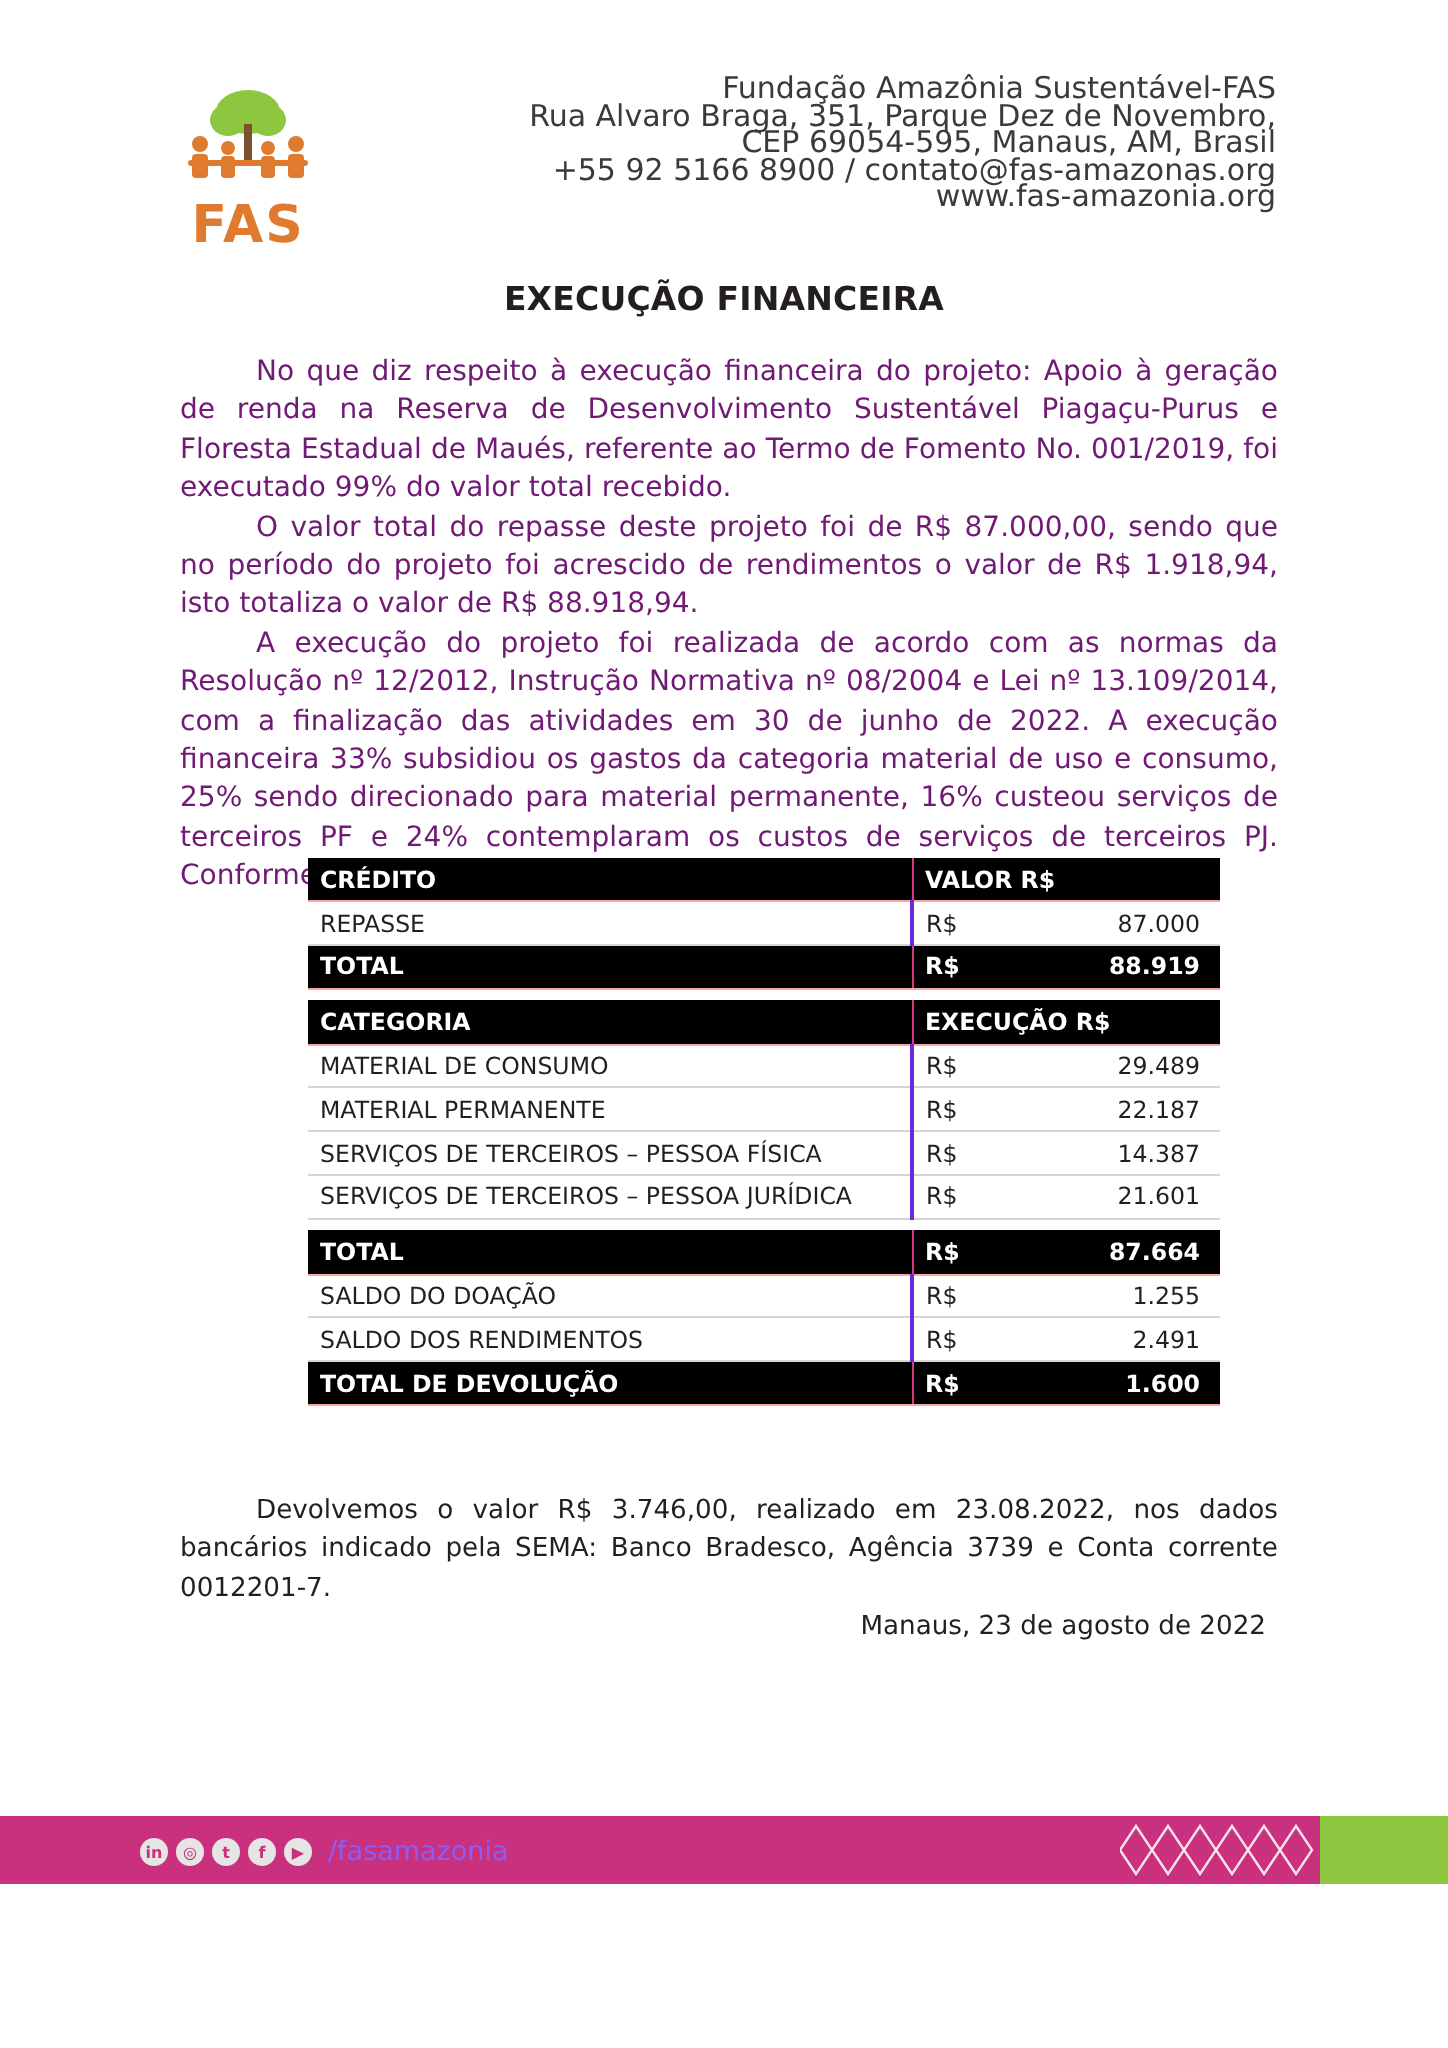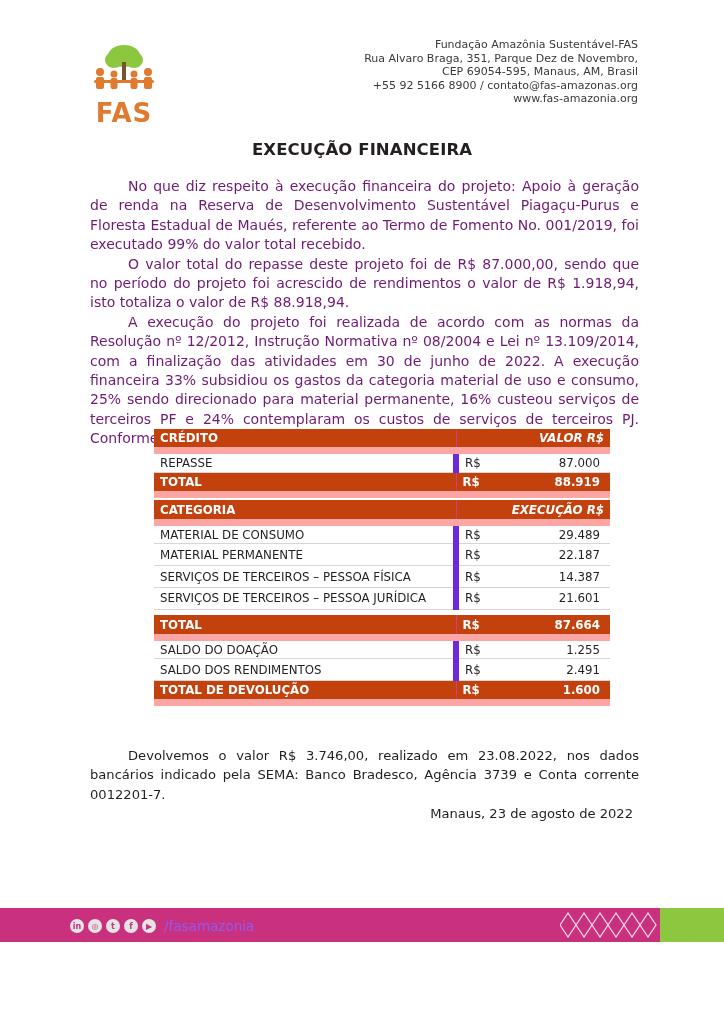--- a/index.html
+++ b/index.html
@@ -16,49 +16,49 @@
     position: absolute; left: 88px; top: 42px; width: 72px; height: 82px;
   }
   .logo svg { display: block; }
   .logo-text {
     position: absolute; left: 0; top: 56px; width: 72px; text-align: center;
     font-family: "DejaVu Sans", sans-serif; font-weight: bold;
     font-size: 26px; color: #e07a2e; letter-spacing: 1px;
   }
   .address {
     position: absolute; right: 86px; top: 38px; text-align: right;
-    font-size: 11px; line-height: 13.6px; color: #3a3a3a;
+    font-size: 15px; line-height: 13.6px; color: #3a3a3a;
     font-family: "DejaVu Sans", sans-serif;
   }
 
   
   .title {
     position: absolute; left: 0; width: 724px; top: 140px; text-align: center;
     font-weight: bold; font-size: 16.5px; letter-spacing: 0.1px; color: #231f20;
   }
   .content {
     position: absolute; left: 90px; width: 549px; top: 177px;
     font-size: 14px; line-height: 19.4px; text-align: justify; color: #701a75;
   }
   .content p { text-indent: 38px; }
 
   
   .fin-table {
     position: absolute; left: 154px; top: 429px; width: 456px;
     border-collapse: collapse; font-size: 11.8px;
   }
   .fin-table td { height: 21.8px; padding: 0 6px; border-bottom: 1px solid #d6d6d6; }
-  .fin-table td.c-label { width: 302px; border-right: 6px solid #6d28d9; }
+  .fin-table td.c-label { width: 302px; border-right: 2px solid #6d28d9; }
   .fin-table td.c-cur { width: 28px; padding-right: 0; }
   .fin-table td.c-val { text-align: right; padding-right: 10px; }
   .fin-table tr.head td, .fin-table tr.total td {
-    background: #c2410c; color: #ffffff; font-weight: bold; border-bottom: 7px solid #fca5a5;
+    background: #000000; color: #ffffff; font-weight: bold; border-bottom: 1px solid #fca5a5;
   }
   .fin-table tr.head td.c-label, .fin-table tr.total td.c-label { border-right: 1px solid #d63a82; }
-  .fin-table tr.head td.c-head-val { text-align: right; font-style: italic; }
+  .fin-table tr.head td.c-head-val { text-align: left; }
   .fin-table tr.spacer td { height: 6px; border: none; background: #ffffff; }
 
   
   .closing {
     position: absolute; left: 90px; width: 549px; top: 746px;
     font-size: 13.1px; line-height: 19.4px; color: #231f20;
   }
   .closing p.first { text-indent: 38px; text-align: justify; }
   .closing p.date { text-align: right; padding-right: 6px; }
 

